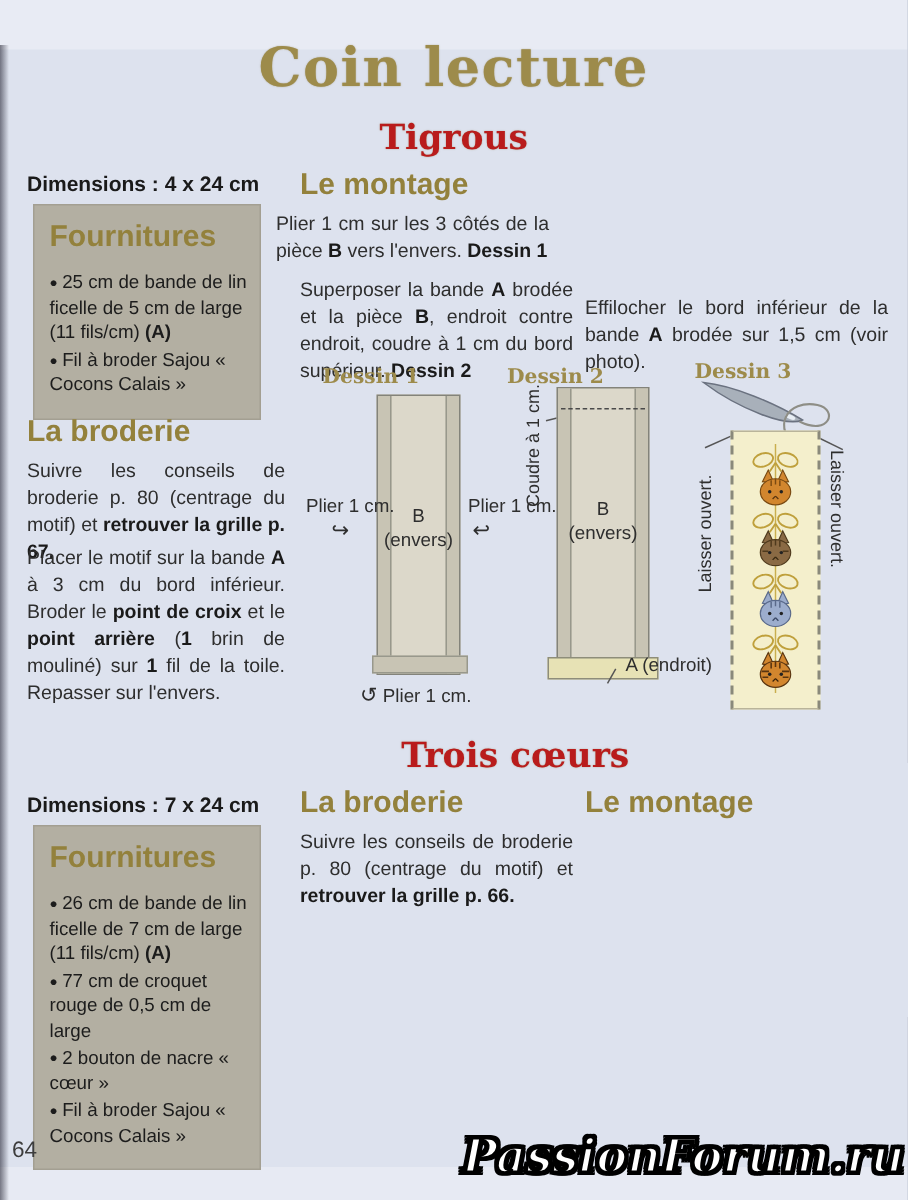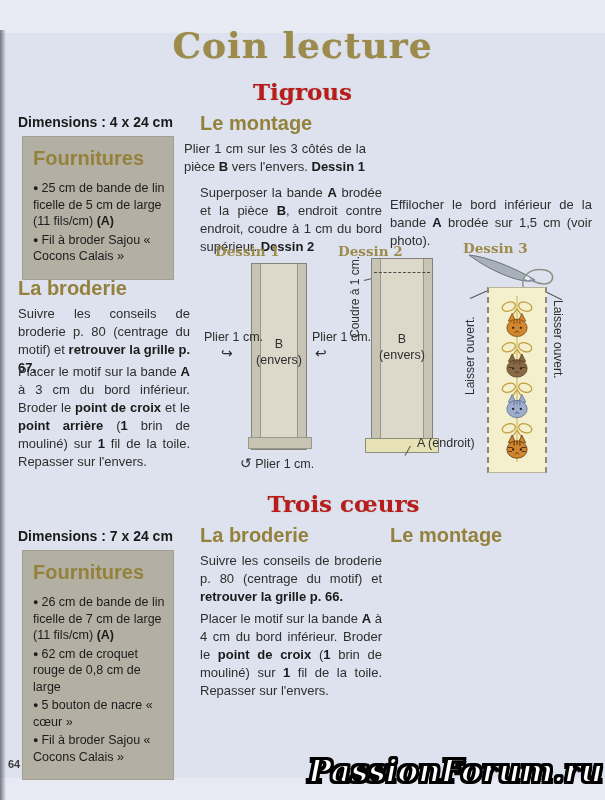--- a/index.html
+++ b/index.html
@@ -56,21 +56,21 @@
     writing-mode:vertical-rl;
   }
   .vlabel.up{transform:rotate(180deg);}
   .conn{position:absolute;height:0;border-top:1px solid #555;transform-origin:left center;}
   .stripA{position:absolute;background:#e7e2b5;border:1px solid #8e8d7a;box-sizing:border-box;}
   .banner{
     position:absolute;background:#f4efcc;
     border-left:2px dashed #8a897b;border-right:2px dashed #8a897b;
     border-top:1px solid #b9b49a;border-bottom:1px solid #b9b49a;
   }
-  .pagenum{position:absolute;left:8px;top:758px;font-size:11px;color:#3d3d3d;font-weight:bold;}
+  .pagenum{position:absolute;left:8px;top:758px;font-size:15px;color:#3d3d3d;}
   .watermark{
     position:absolute;right:2px;top:753px;
     font-family:"DejaVu Serif",serif;font-style:italic;font-weight:bold;font-size:31px;
     color:#fff;-webkit-text-stroke:2px #000;
     text-shadow:2px 2px 0 #000,-2px -2px 0 #000,2px -2px 0 #000,-2px 2px 0 #000,
       0 2px 0 #000,0 -2px 0 #000,2px 0 0 #000,-2px 0 0 #000;
     letter-spacing:0px;
   }
 </style>
 </head>
@@ -210,29 +210,28 @@
   </div>
 
   <div class="section-title" style="top:490px;padding-left:41px;">Trois cœurs</div>
 
   <div class="dim" style="left:18px;top:528px;">Dimensions : 7 x 24 cm</div>
 
   <div class="fbox" style="left:22px;top:550px;">
     <h3>Fournitures</h3>
     <ul>
       <li><span class="blt">●</span><span>26 cm de bande de lin ficelle de 7 cm de large (11 fils/cm) <b>(A)</b></span></li>
-      <li><span class="blt">●</span><span>62 cm de croquet rouge de 0,8 cm de large</span></li>
-      <li><span class="blt">●</span><span>5 bouton de nacre « cœur »</span></li>
+      <li><span class="blt">●</span><span>77 cm de croquet rouge de 0,5 cm de large</span></li>
+      <li><span class="blt">●</span><span>2 bouton de nacre « cœur »</span></li>
       <li><span class="blt">●</span><span>Fil à broder Sajou « Cocons Calais »</span></li>
     </ul>
   </div>
 
   <div class="colhead" style="left:200px;top:524px;">La broderie</div>
   <div class="para" style="left:200px;top:552px;width:182px;">Suivre les conseils de broderie p. 80 (centrage du motif) et <b>retrouver la grille p. 66.</b></div>
-  <div class="para" style="left:200px;top:610px;width:182px;">Placer le motif sur la bande <b>A</b> à 4 cm du bord inférieur. Broder le <b>point de croix</b> (<b>1</b> brin de mouliné) sur <b>1</b> fil de la toile. Repasser sur l'envers.</div>
 
   <div class="colhead" style="left:390px;top:524px;">Le montage</div>
 
   <div class="pagenum">64</div>
   <div class="watermark">PassionForum.ru</div>
 
   <div class="left-shadow"></div>
 </div>
 
 </body></html>

